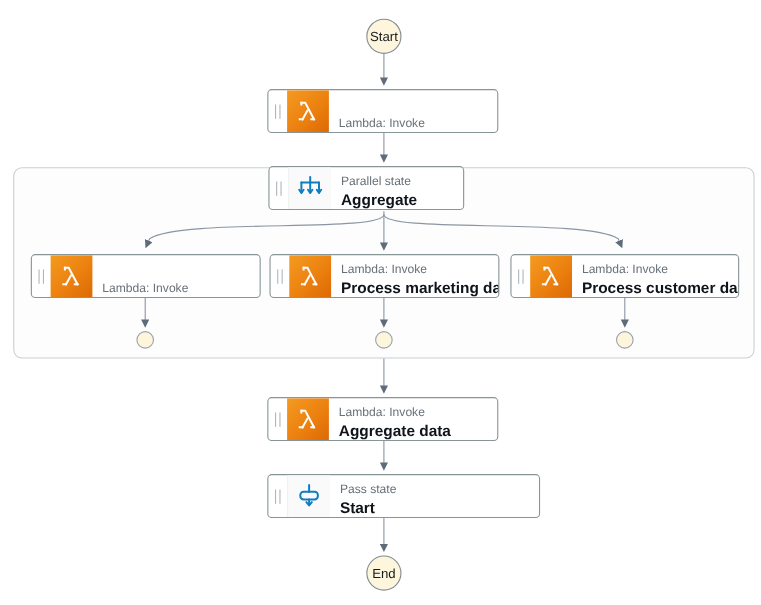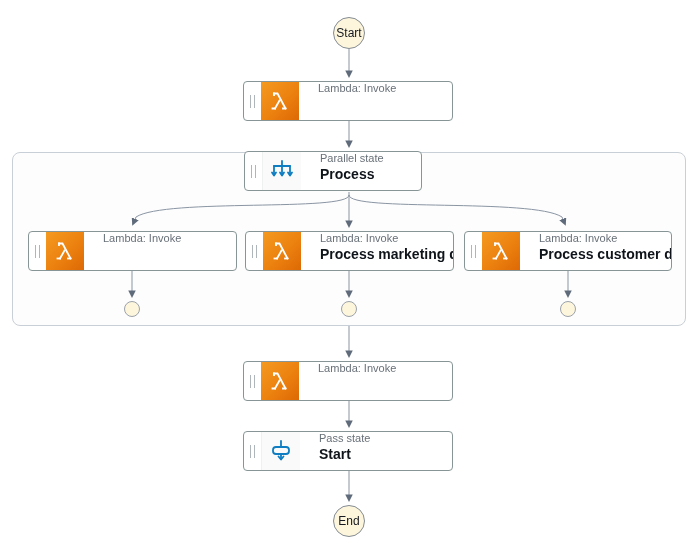--- a/index.html
+++ b/index.html
@@ -26,30 +26,30 @@
   
   .state-node{position:absolute;height:40px;background:#ffffff;
     border:1px solid #879596;border-radius:4px;box-sizing:border-box;
     display:flex;align-items:stretch;overflow:hidden;cursor:pointer;}
   .node-download{left:243px;top:81px;width:210px;}
   .node-parallel{left:244px;top:151px;width:178px;}
   .node-sales{left:28px;top:231px;width:209px;}
   .node-marketing{left:245px;top:231px;width:209px;}
   .node-customer{left:464px;top:231px;width:208px;}
   .node-aggregate{left:243px;top:361px;width:210px;}
-  .node-pass{left:243px;top:431px;width:210px;}
+  .node-pass{left:243px;top:431px;width:248px;}
 
   .grip{width:17px;display:flex;align-items:center;justify-content:center;flex:0 0 17px;}
   .grip-bars{width:5px;height:13px;border-left:1px solid #AEB6BC;border-right:1px solid #AEB6BC;box-sizing:border-box;}
 
   .icon-box{width:38px;flex:0 0 38px;display:flex;align-items:center;justify-content:center;}
   .icon-box.lambda{background:linear-gradient(135deg,#F49A21 0%,#EC810F 55%,#DD6905 100%);}
   .icon-box.stategray{background:#FAFAFA;border-left:1px solid #EFF1F1;}
 
-  .node-text{display:flex;flex-direction:column;justify-content:flex-start;padding-left:19px;min-width:0;}
+  .node-text{display:flex;flex-direction:column;justify-content:flex-end;padding-left:9px;min-width:0;}
   .type-label{font-size:11px;color:#687078;line-height:1.25;white-space:nowrap;}
   .name-label{font-size:14px;font-weight:bold;color:#0F141A;line-height:1.25;white-space:nowrap;}
 </style>
 </head>
 <body>
 
 <div class="canvas">
 
   <div class="parallel-container"></div>
 
@@ -109,21 +109,21 @@
             <path d="M5 8 H21"></path>
             <path d="M5 8 V17 M13 8 V17 M21 8 V17"></path>
             <path d="M3 14.5 L5 17.5 L7 14.5"></path>
             <path d="M11 14.5 L13 17.5 L15 14.5"></path>
             <path d="M19 14.5 L21 17.5 L23 14.5"></path>
           </g>
         </svg>
     </span>
     <span class="node-text">
       <span class="type-label">Parallel state</span>
-      <span class="name-label">Process</span>
+      <span class="name-label">Aggregate</span>
     </span>
   </div>
 
   <div class="state-node node-sales">
     <span class="grip">
         <span class="grip-bars"></span>
       </span>
     <span class="icon-box lambda">
       <svg width="24" height="24" viewBox="0 0 24 24">
           <g stroke="#ffffff" stroke-width="1.8" fill="none" stroke-linecap="square">
@@ -196,20 +196,21 @@
             <path d="M6 4.5 H9.5 L17.5 19.5"></path>
             <path d="M11.5 11.5 L7 19.5"></path>
             <path d="M6 4.5 L6 6"></path>
             <path d="M17.5 19.5 H15"></path>
             <path d="M7 19.5 H4.5"></path>
           </g>
         </svg>
     </span>
     <span class="node-text">
       <span class="type-label">Lambda: Invoke</span>
+      <span class="name-label">Aggregate data</span>
     </span>
   </div>
 
   <div class="state-node node-pass">
     <span class="grip">
         <span class="grip-bars"></span>
       </span>
     <span class="icon-box stategray">
       <svg width="26" height="26" viewBox="0 0 26 26">
           <g stroke="#0E7DC1" stroke-width="1.8" fill="none" stroke-linecap="round" stroke-linejoin="round">

